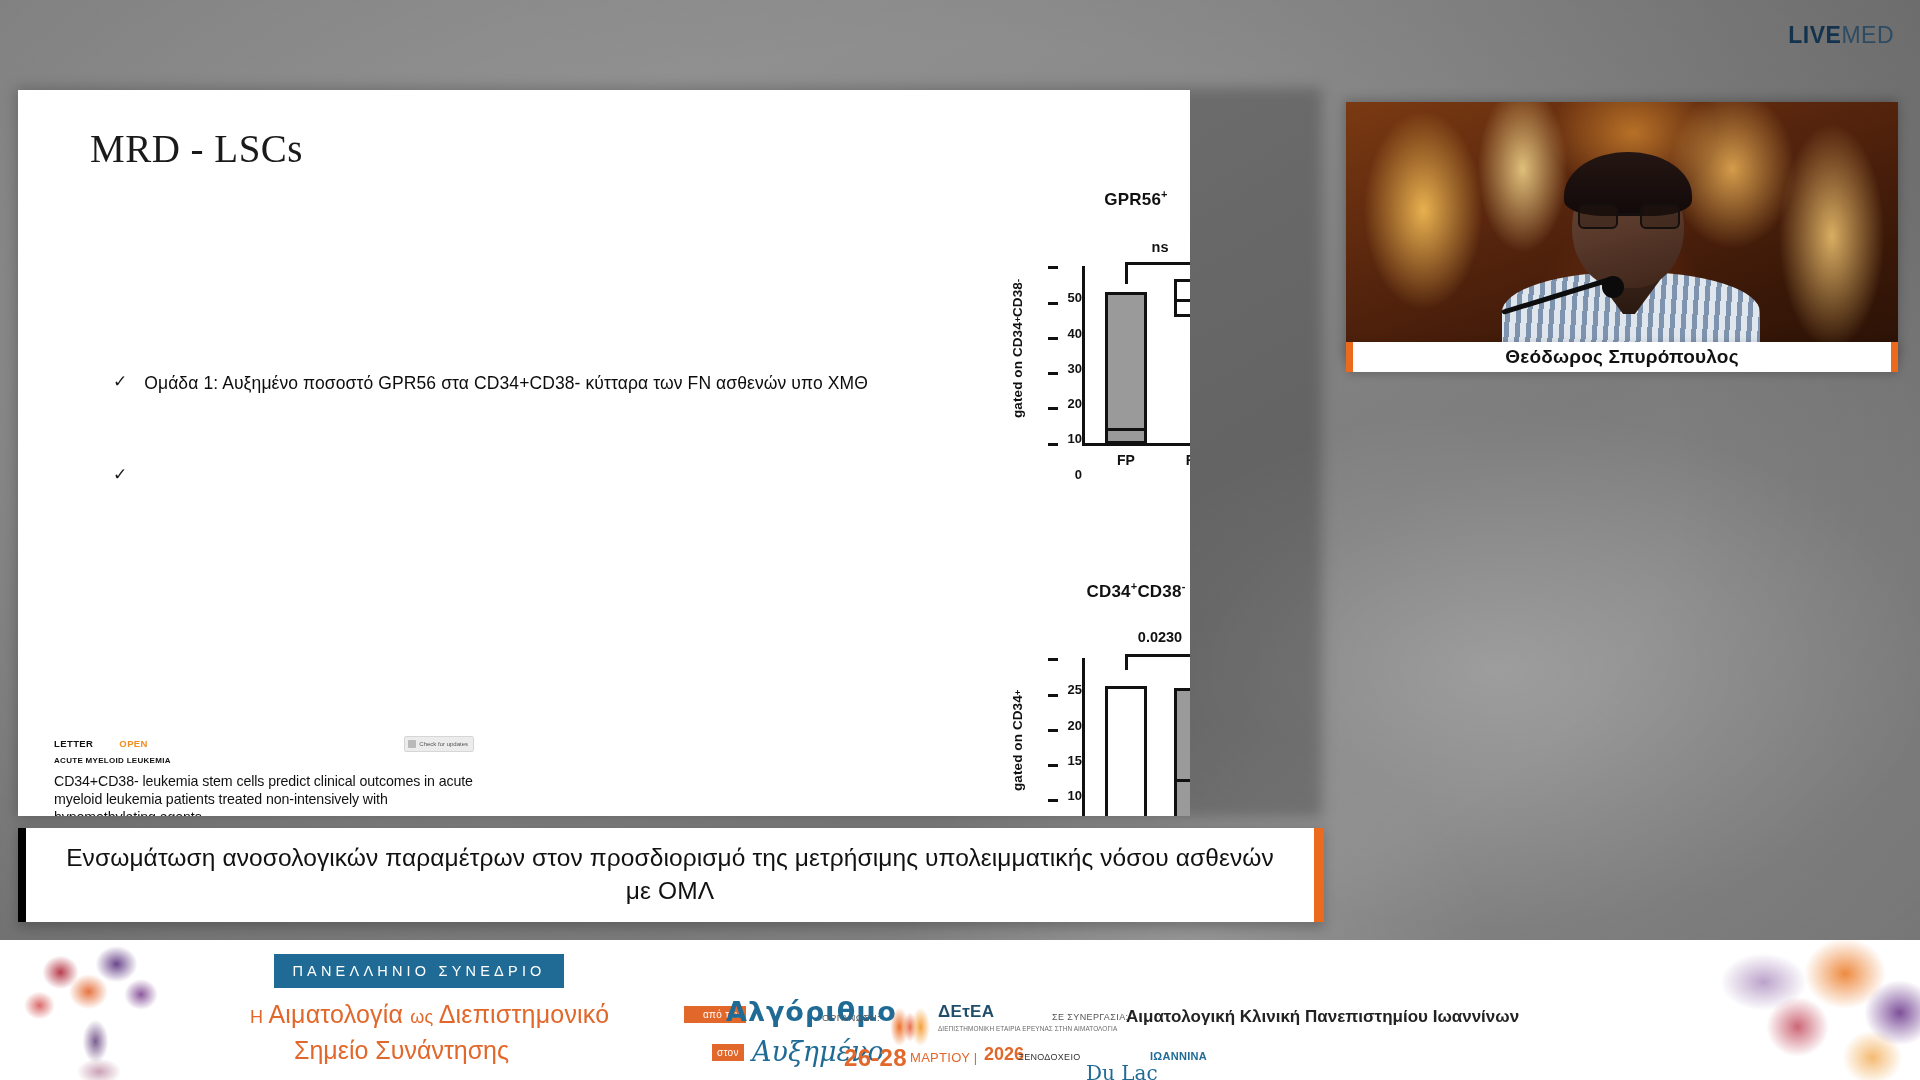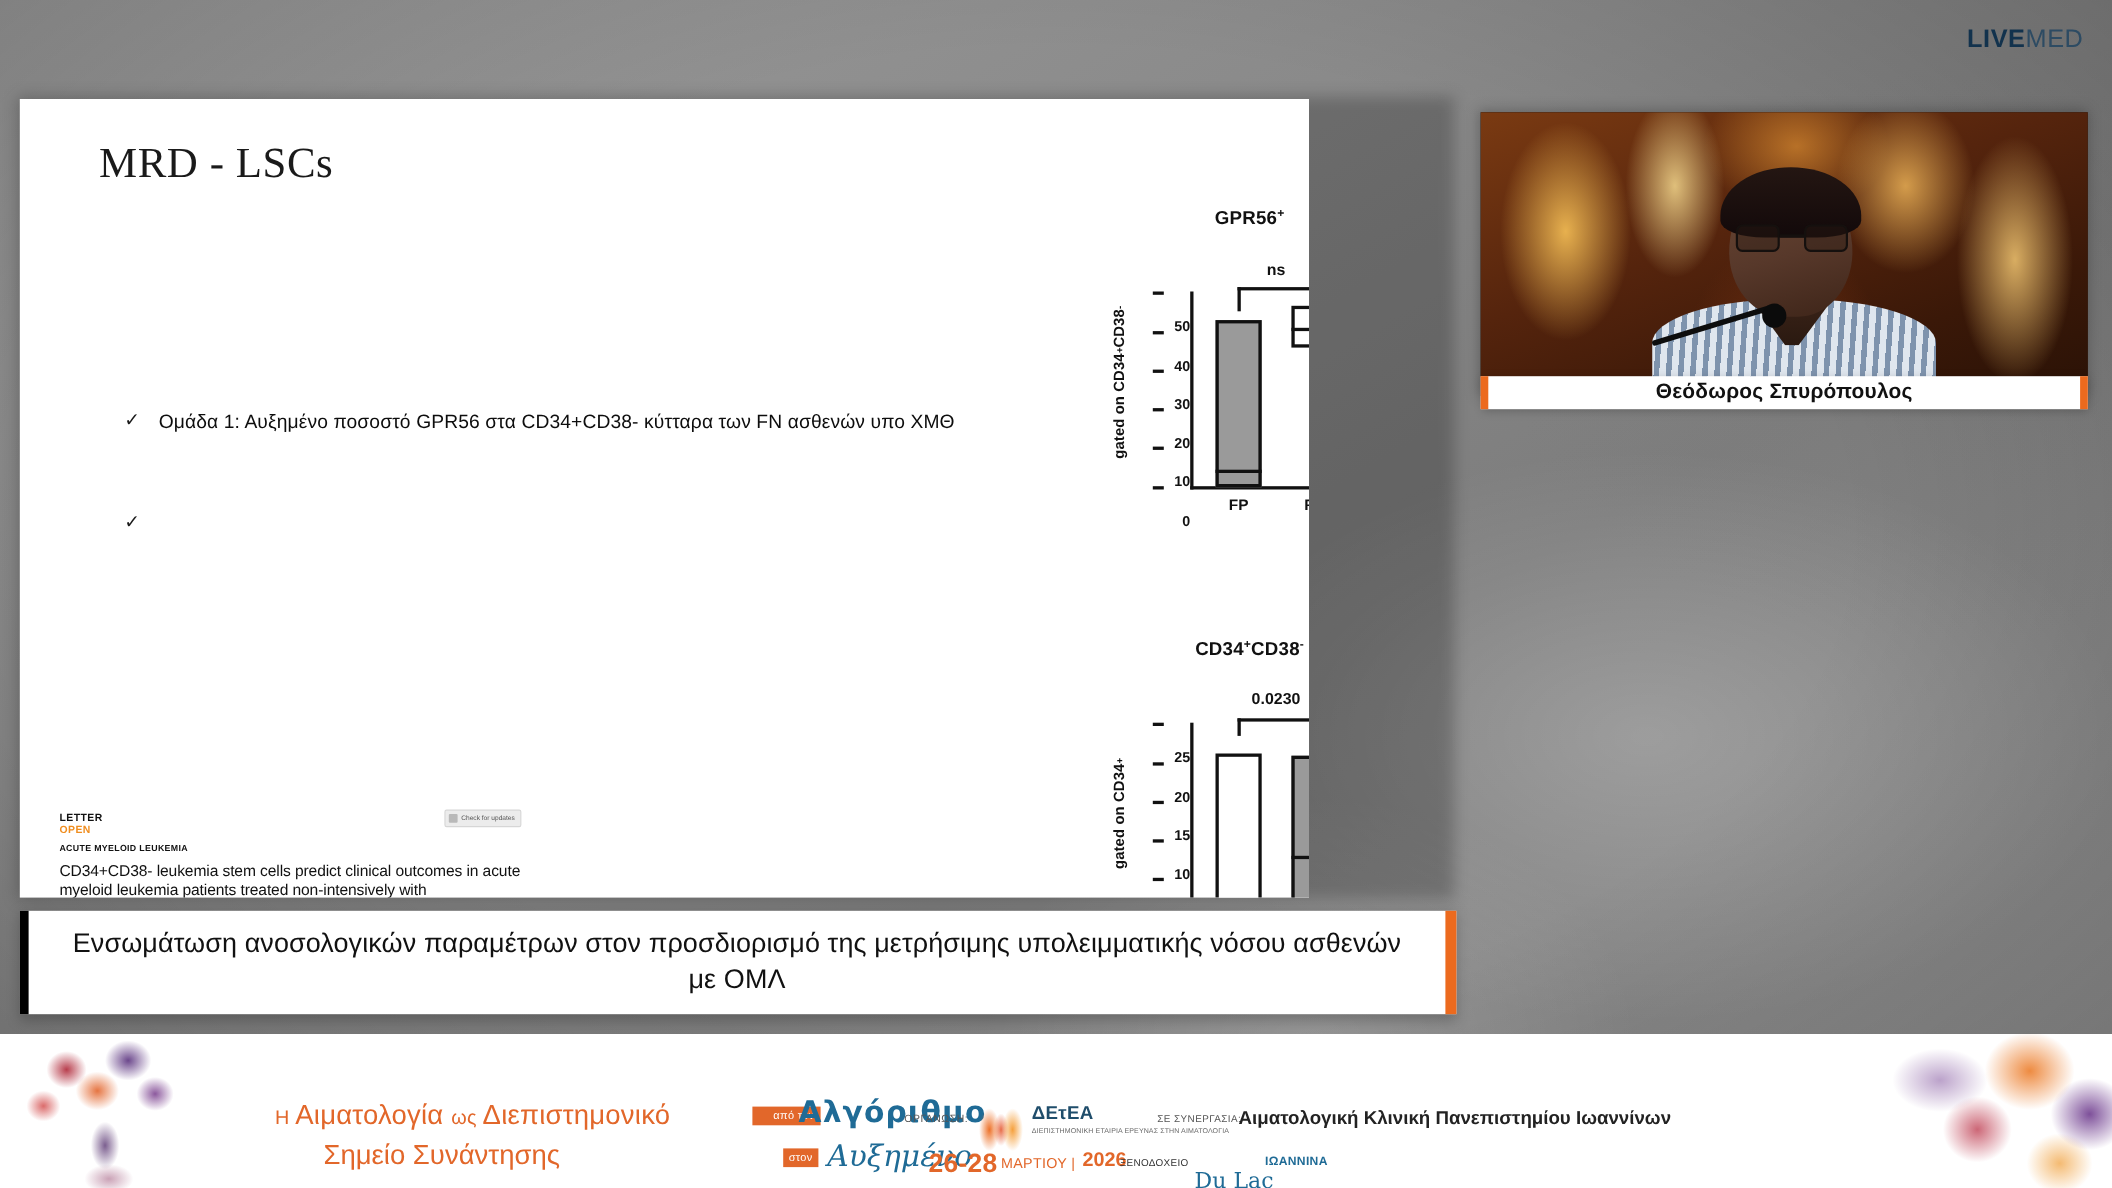--- a/index.html
+++ b/index.html
@@ -114,21 +114,21 @@
   .sig-bracket { position: absolute; }
   .sig-bracket .bar-top { position: absolute; height: 3px; background: #111; }
   .sig-bracket .leg { position: absolute; width: 3px; background: #111; }
   .sig-label {
     position: absolute; font-size: 14.5px; font-weight: 600; color: #111;
     text-align: center; width: 90px;
   }
 
   
   #paper-thumb { position: absolute; left: 36px; top: 648px; width: 420px; }
-  .paper-kicker-row { display: flex; align-items: baseline; flex-direction: column; }
+  .paper-kicker-row { display: flex; gap: 26px; align-items: baseline; }
   .paper-letter { font-size: 9.5px; font-weight: 700; color: #111; letter-spacing: 0.4px; }
   .paper-open { font-size: 9.5px; font-weight: 700; color: #f08d1e; letter-spacing: 0.4px; }
   .paper-subject {
     font-size: 8px; font-weight: 700; color: #111; letter-spacing: 0.3px; margin-top: 7px;
   }
   .paper-title {
     font-size: 14.2px; color: #111; line-height: 1.28; margin-top: 7px; letter-spacing: -0.1px;
   }
   #check-updates {
     position: absolute; right: 0; top: -2px;
@@ -524,20 +524,23 @@
 
 <div id="banner-shadow"></div>
 <div id="banner">
   <div id="banner-text">Ενσωμάτωση ανοσολογικών παραμέτρων στον προσδιορισμό της μετρήσιμης υπολειμματικής νόσου ασθενών με ΟΜΛ</div>
 </div>
 
 <div id="footer">
   <div id="footer-tree-left"></div>
   <div id="footer-tree-right"></div>
 
+  <div id="congress-tag">
+    <span>ΠΑΝΕΛΛΗΝΙΟ ΣΥΝΕΔΡΙΟ</span>
+  </div>
 
   <div id="congress-title-1">
     <span class="sm">Η </span><span>Αιματολογία </span><span class="sm">ως </span><span>Διεπιστημονικό</span>
   </div>
   <div id="congress-title-2">Σημείο Συνάντησης</div>
 
   <div class="alg-chip" id="alg-chip-1">από τον</div>
   <div id="alg-word-1">Αλγόριθμο</div>
   <div class="alg-chip" id="alg-chip-2">στον</div>
   <div id="alg-word-2">Αυξημένο</div>

